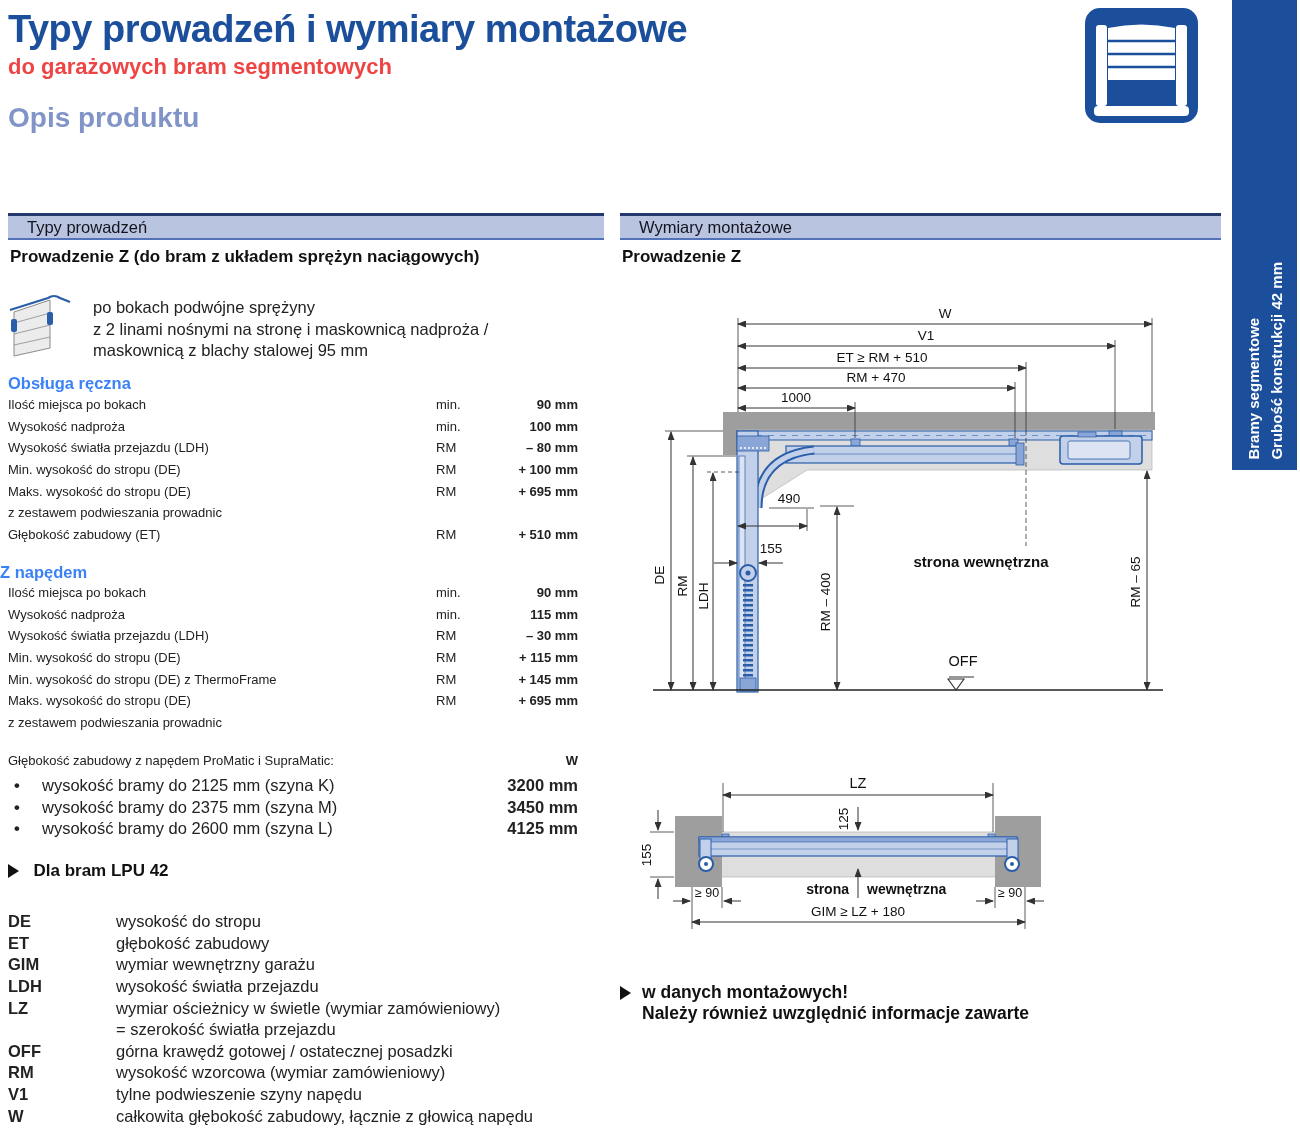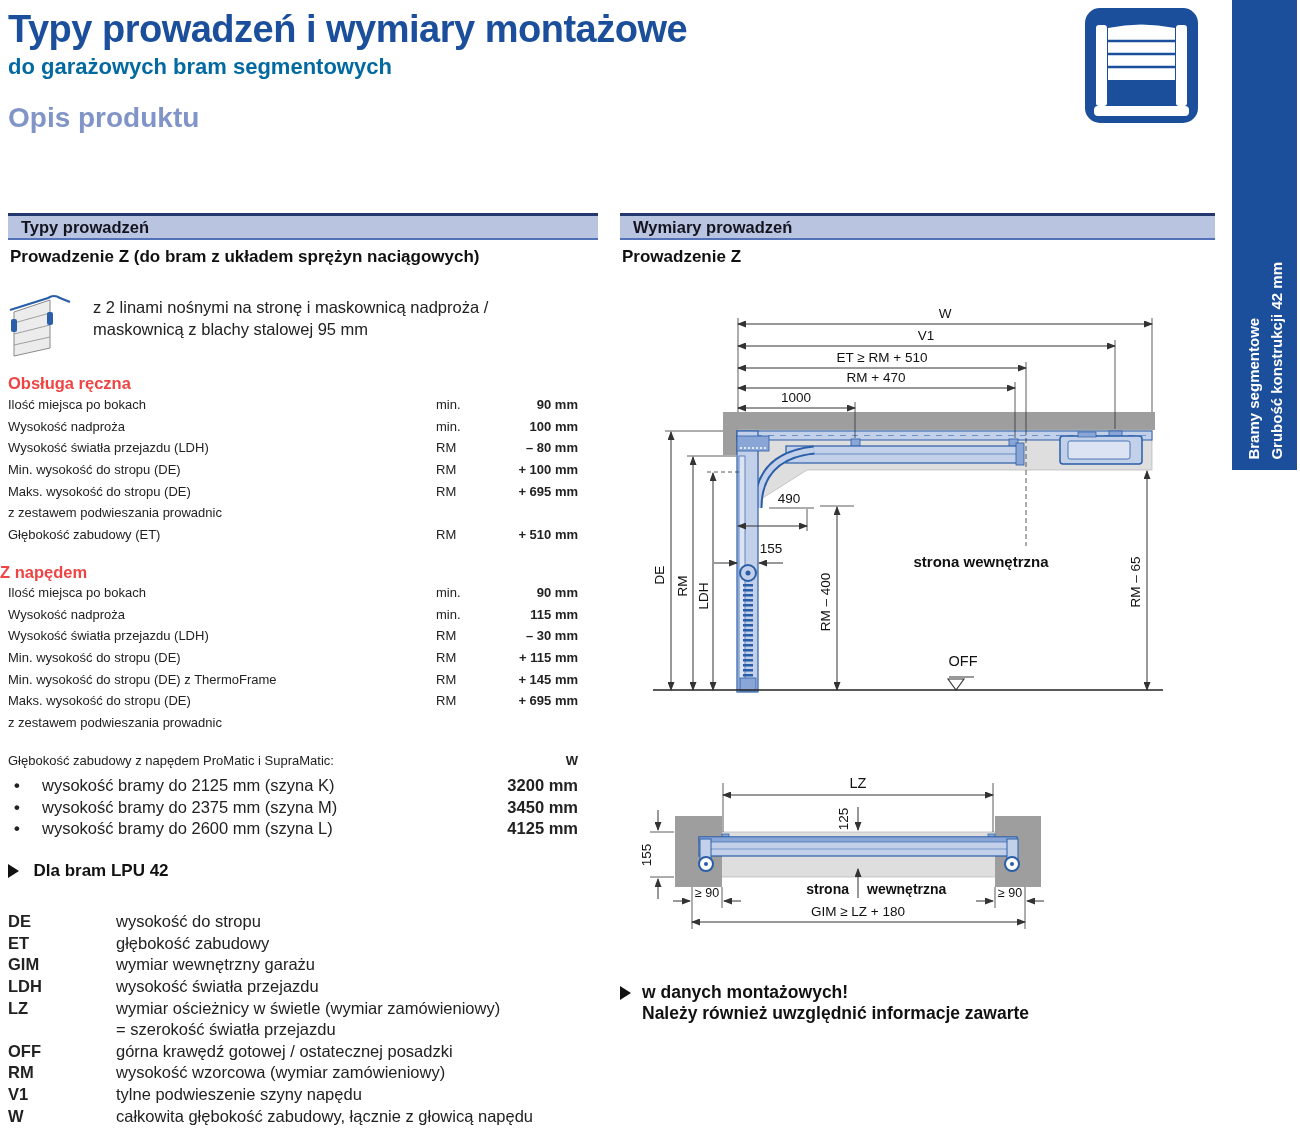--- a/index.html
+++ b/index.html
@@ -1,25 +1,25 @@
 <!DOCTYPE html>
 <html><head>
 <meta charset="utf-8">
 <style>
   html,body{margin:0;padding:0;background:#fff;}
   #page{position:relative;width:1300px;height:1130px;background:#fff;overflow:hidden;
         font-family:"Liberation Sans",sans-serif;color:#1c1c1c;}
   .abs{position:absolute;}
   .title{font-size:38px;font-weight:bold;color:#1b4f9c;letter-spacing:-0.5px;}
-  .subtitle{font-size:22px;font-weight:bold;color:#0369a1;}
+  .subtitle{font-size:22px;font-weight:bold;color:#ef4444;}
   .sectiontitle{font-size:28px;font-weight:bold;color:#8194c8;}
   .bar{background:#b9c4e1;border-top:3px solid #24376f;border-bottom:2px solid #5472b8;
-       height:22px;line-height:22px;font-size:16.5px;font-weight:bold;color:#14141f;padding-left:13px;box-sizing:content-box;}
+       height:22px;line-height:22px;font-size:16.5px;font-weight:normal;color:#14141f;padding-left:19px;box-sizing:content-box;}
   .h2{font-size:17px;font-weight:bold;color:#111;}
-  .h3{font-size:16.5px;font-weight:bold;color:#ef4444;}
+  .h3{font-size:16.5px;font-weight:bold;color:#3b82f6;}
   .para{font-size:16.5px;line-height:21.5px;color:#222;}
   .trow{position:absolute;left:8px;width:570px;height:22px;font-size:13px;color:#222;}
   .tl{position:absolute;left:0;white-space:nowrap;}
   .tq{position:absolute;left:428px;}
   .tv{position:absolute;right:0;text-align:right;white-space:nowrap;font-weight:bold;}
   .brow{position:absolute;left:8px;width:570px;height:22px;font-size:16.5px;color:#222;}
   .brow .bl{position:absolute;left:34px;white-space:nowrap;}
   .brow::before{content:"•";position:absolute;left:6px;font-weight:bold;}
   .lrow{position:absolute;left:8px;width:574px;height:22px;font-size:16.5px;color:#222;}
   .la{position:absolute;left:0;font-weight:bold;}
@@ -67,20 +67,21 @@
   <svg class="abs" style="left:8px;top:292px;" width="64" height="70" viewBox="0 0 64 70">
     <polygon points="6,20 42,8 42,56 6,64" fill="#ececec" stroke="#8a8a8a" stroke-width="1"></polygon>
     <line x1="6" y1="31" x2="42" y2="21" stroke="#8a8a8a" stroke-width="0.8"></line>
     <line x1="6" y1="42" x2="42" y2="33" stroke="#8a8a8a" stroke-width="0.8"></line>
     <line x1="6" y1="53" x2="42" y2="45" stroke="#8a8a8a" stroke-width="0.8"></line>
     <rect x="3" y="27" width="6" height="13" rx="2" fill="#2a5ea8"></rect>
     <rect x="39" y="20" width="6" height="13" rx="2" fill="#2a5ea8"></rect>
     <path d="M2 18 L40 6 Q 46 2 52 6 L62 10" fill="none" stroke="#2a5ea8" stroke-width="2.2"></path>
   </svg>
   <div class="abs para" style="left:93px;top:297px;">
+    <div>po bokach podwójne sprężyny</div>
     <div>z 2 linami nośnymi na stronę i maskownicą nadproża /</div>
     <div>maskownicą z blachy stalowej 95 mm</div>
   </div>
 
   <div class="abs h3" style="left:8px;top:374px;">Obsługa ręczna</div>
 
   <div class="trow" style="top:397px">
       <span class="tl">Ilość miejsca po bokach</span>
       <span class="tq">min.</span>
       <span class="tv">90 mm</span>
@@ -210,21 +211,21 @@
     </div>
   <div class="lrow" style="top:1085px">
       <span class="la">V1</span>
       <span class="ld">tylne podwieszenie szyny napędu</span>
     </div>
   <div class="lrow" style="top:1107px">
       <span class="la">W</span>
       <span class="ld">całkowita głębokość zabudowy, łącznie z głowicą napędu</span>
     </div>
 
-  <div class="abs bar" style="left:620px;top:213px;width:582px;">Wymiary prowadzeń</div>
+  <div class="abs bar" style="left:620px;top:213px;width:582px;">Wymiary montażowe</div>
   <div class="abs h2" style="left:622px;top:247px;">Prowadzenie Z</div>
 
   <svg class="abs" style="left:618px;top:290px;" width="592" height="410" viewBox="0 0 592 410">
     <defs>
       <marker id="a1" markerWidth="9" markerHeight="7" refX="8" refY="3.5" orient="auto-start-reverse">
         <path d="M0,0 L9,3.5 L0,7 Z" fill="#333"></path>
       </marker>
     </defs>
 
     <g>

